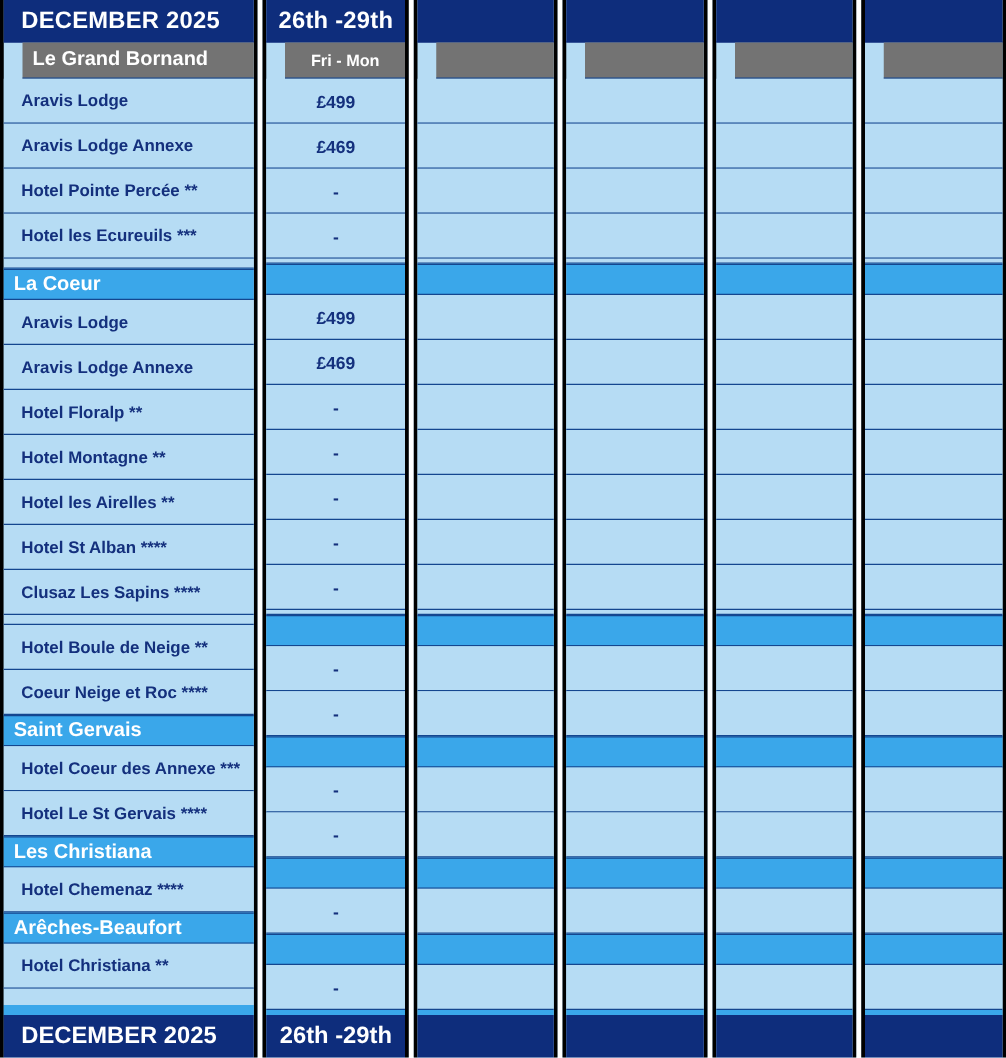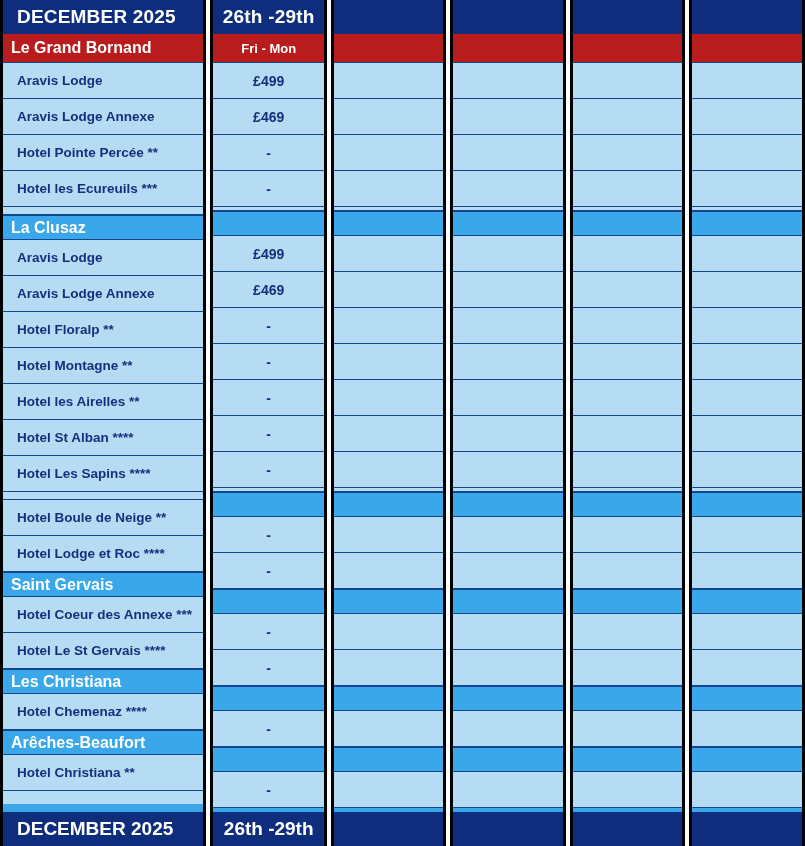--- a/index.html
+++ b/index.html
@@ -81,26 +81,27 @@
     justify-content: flex-start;
     padding-left: 8px;
     border-top: 1px solid #14468f;
     border-bottom: 1px solid #14468f;
   }
   .row-section.blank { padding-left: 0; }
 
   
   .row-sub {
     height: 29px;
-    background: #b91c1c;
+    background: #737373;
     color: #ffffff;
     font-size: 13px;
     font-weight: bold;
     justify-content: center;
     border-bottom: 1px solid #14468f;
+    margin-left: 15px;
   }
   .row-sub.left {
     justify-content: flex-start;
     padding-left: 8px;
     font-size: 16px;
     height: 29px;
   }
 
   
   .row-data {
@@ -138,31 +139,31 @@
 
 <div id="price-table">
     <div class="col col-name">
       <div class="cell bar-header">DECEMBER 2025</div>
       <div class="cell row-sub left">Le Grand Bornand</div>
       <div class="cell row-data">Aravis Lodge</div>
       <div class="cell row-data">Aravis Lodge Annexe</div>
       <div class="cell row-data">Hotel Pointe Percée **</div>
       <div class="cell row-data">Hotel les Ecureuils ***</div>
       <div class="strip-light"></div>
-      <div class="cell row-section">La Clusaz</div>
+      <div class="cell row-section">La Coeur</div>
       <div class="cell row-data">Aravis Lodge</div>
       <div class="cell row-data">Aravis Lodge Annexe</div>
       <div class="cell row-data">Hotel Floralp **</div>
       <div class="cell row-data">Hotel Montagne **</div>
       <div class="cell row-data">Hotel les Airelles **</div>
       <div class="cell row-data">Hotel St Alban ****</div>
-      <div class="cell row-data">Hotel Les Sapins ****</div>
+      <div class="cell row-data">Clusaz Les Sapins ****</div>
       <div class="strip-light"></div>
       <div class="cell row-data">Hotel Boule de Neige **</div>
-      <div class="cell row-data">Hotel Lodge et Roc ****</div>
+      <div class="cell row-data">Coeur Neige et Roc ****</div>
       <div class="cell row-section">Saint Gervais</div>
       <div class="cell row-data">Hotel Coeur des Annexe ***</div>
       <div class="cell row-data">Hotel Le St Gervais ****</div>
       <div class="cell row-section">Les Christiana</div>
       <div class="cell row-data">Hotel Chemenaz ****</div>
       <div class="cell row-section">Arêches-Beaufort</div>
       <div class="cell row-data">Hotel Christiana **</div>
       <div class="spacer-fill"></div>
       <div class="strip-mid"></div>
       <div class="cell bar-footer" style="height: 34px;">DECEMBER 2025</div>

